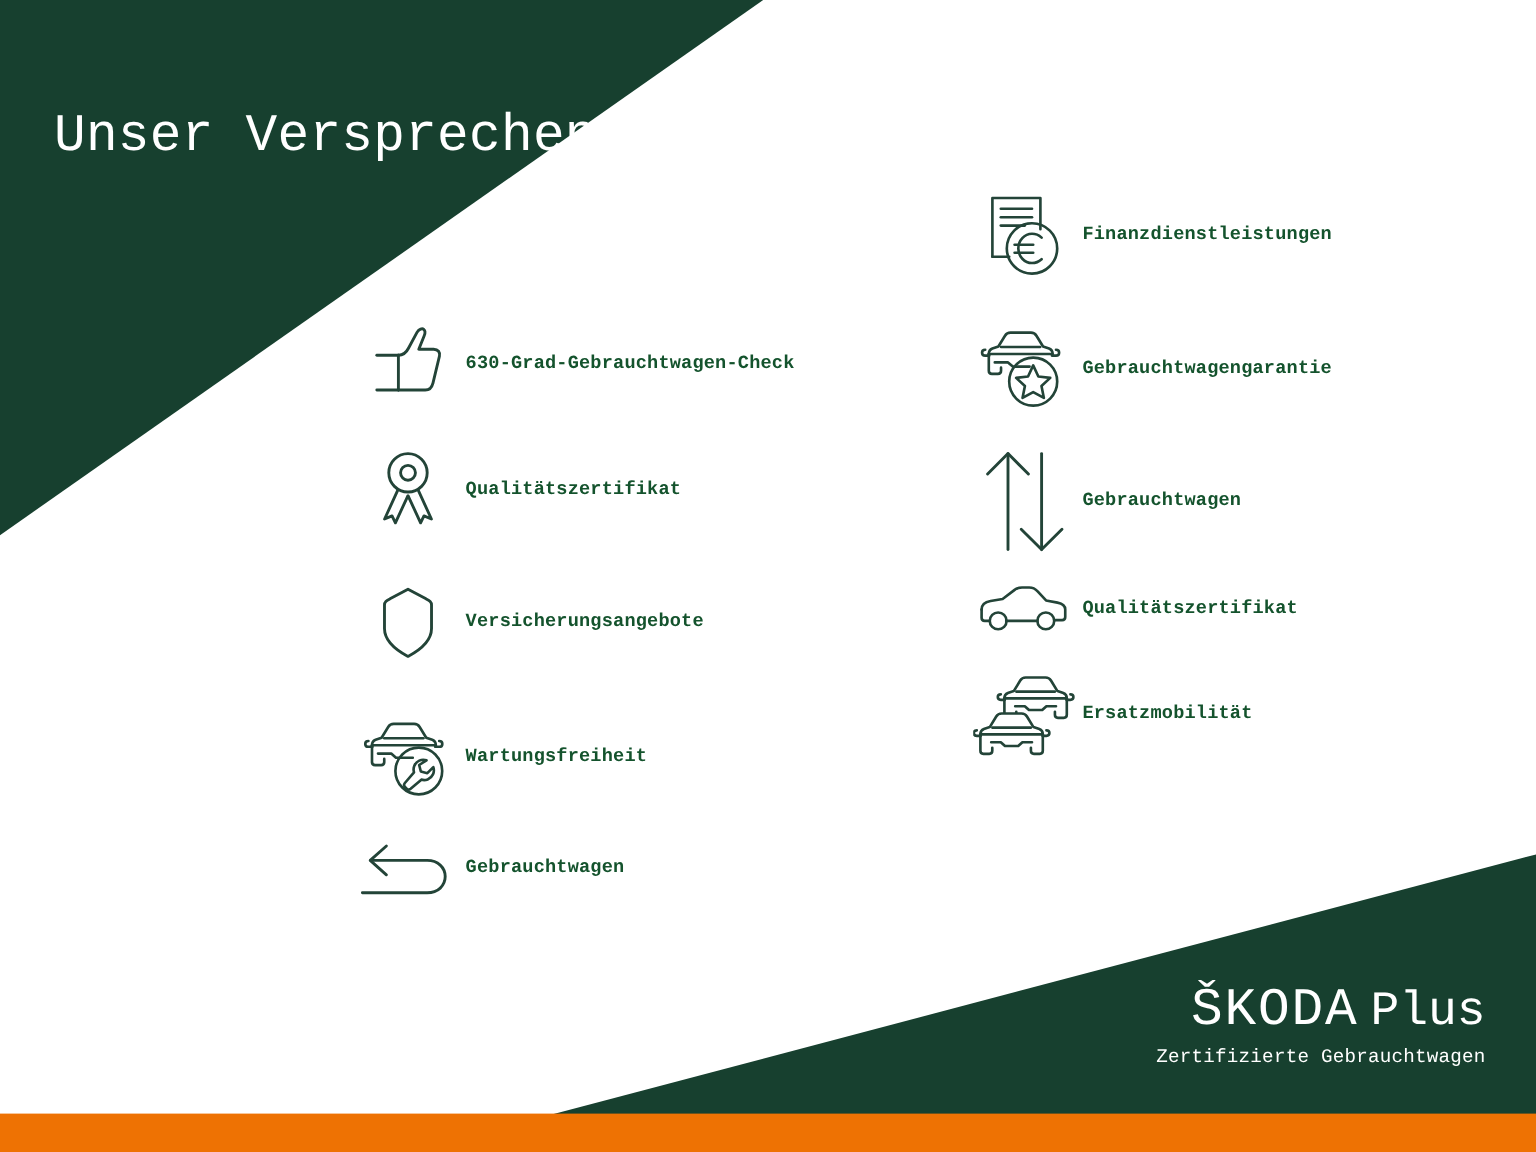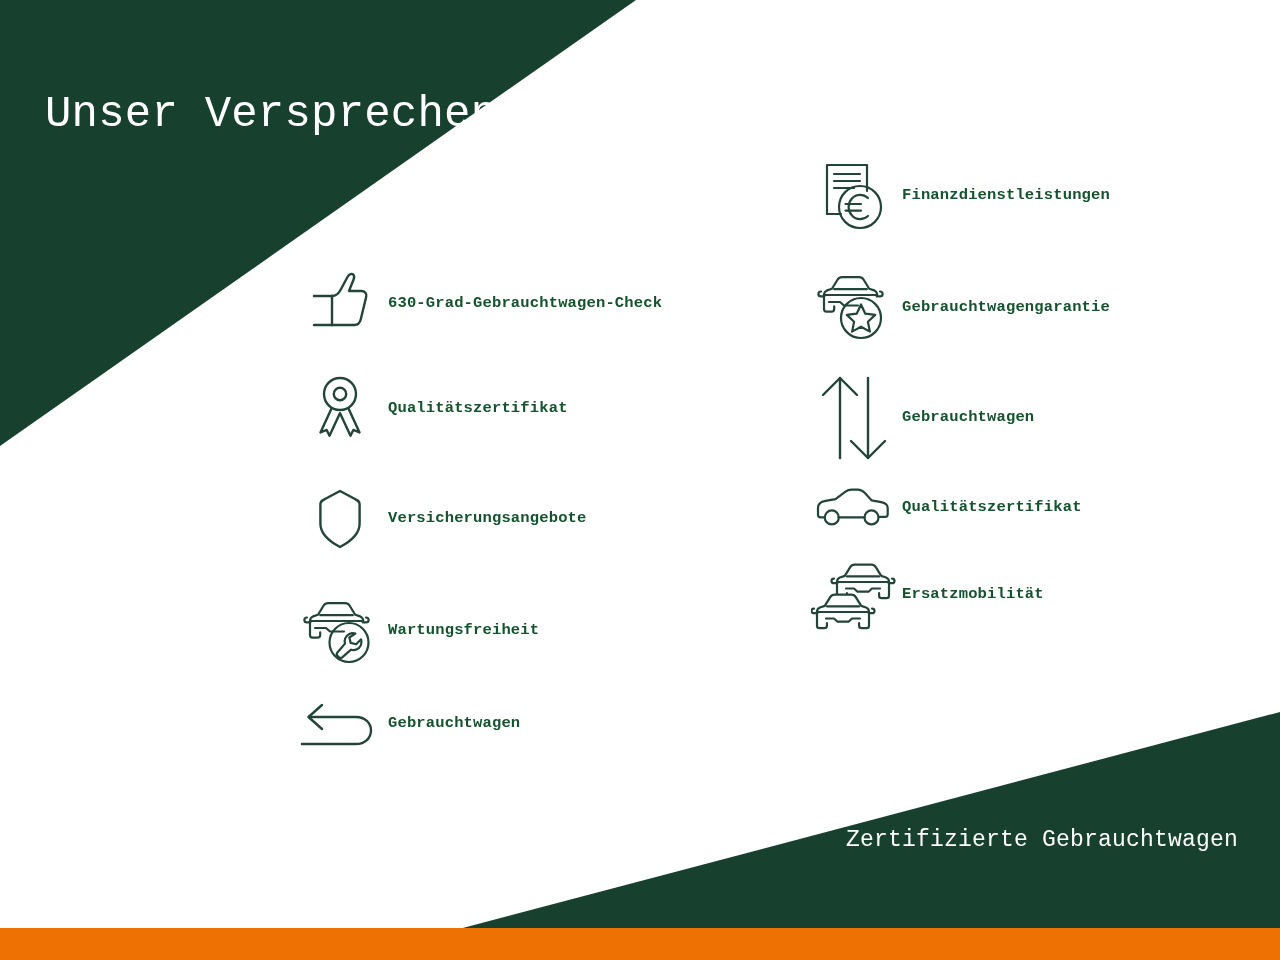--- a/index.html
+++ b/index.html
@@ -78,21 +78,21 @@
     letter-spacing:1.5px;
     line-height:1;
   }
   #logo-plus{
     font-size:40px;
     font-weight:300;
     line-height:1;
   }
   #logo-tagline{
     margin-top:9px;
-    font-size:23px;
+    font-size:16px;
     font-weight:300;
     letter-spacing:0.2px;
     line-height:1;
   }
 </style>
 </head>
 <body>
 
 <div id="stage">
 
@@ -262,16 +262,20 @@
             <path d="M13 28.5 h8 l3.5 3.2 h11 l3.5 -3.2 h8"></path>
           </g>
         </svg>
       </span>
       <span class="label">Ersatzmobilität</span>
     </div>
 
   </div>
 
   <div id="logo-block">
+    <div id="logo-wordmark">
+      <span id="logo-skoda">ŠKODA</span>
+      <span id="logo-plus">Plus</span>
+    </div>
     <div id="logo-tagline">Zertifizierte Gebrauchtwagen</div>
   </div>
 
 </div>
 
 </body></html>

